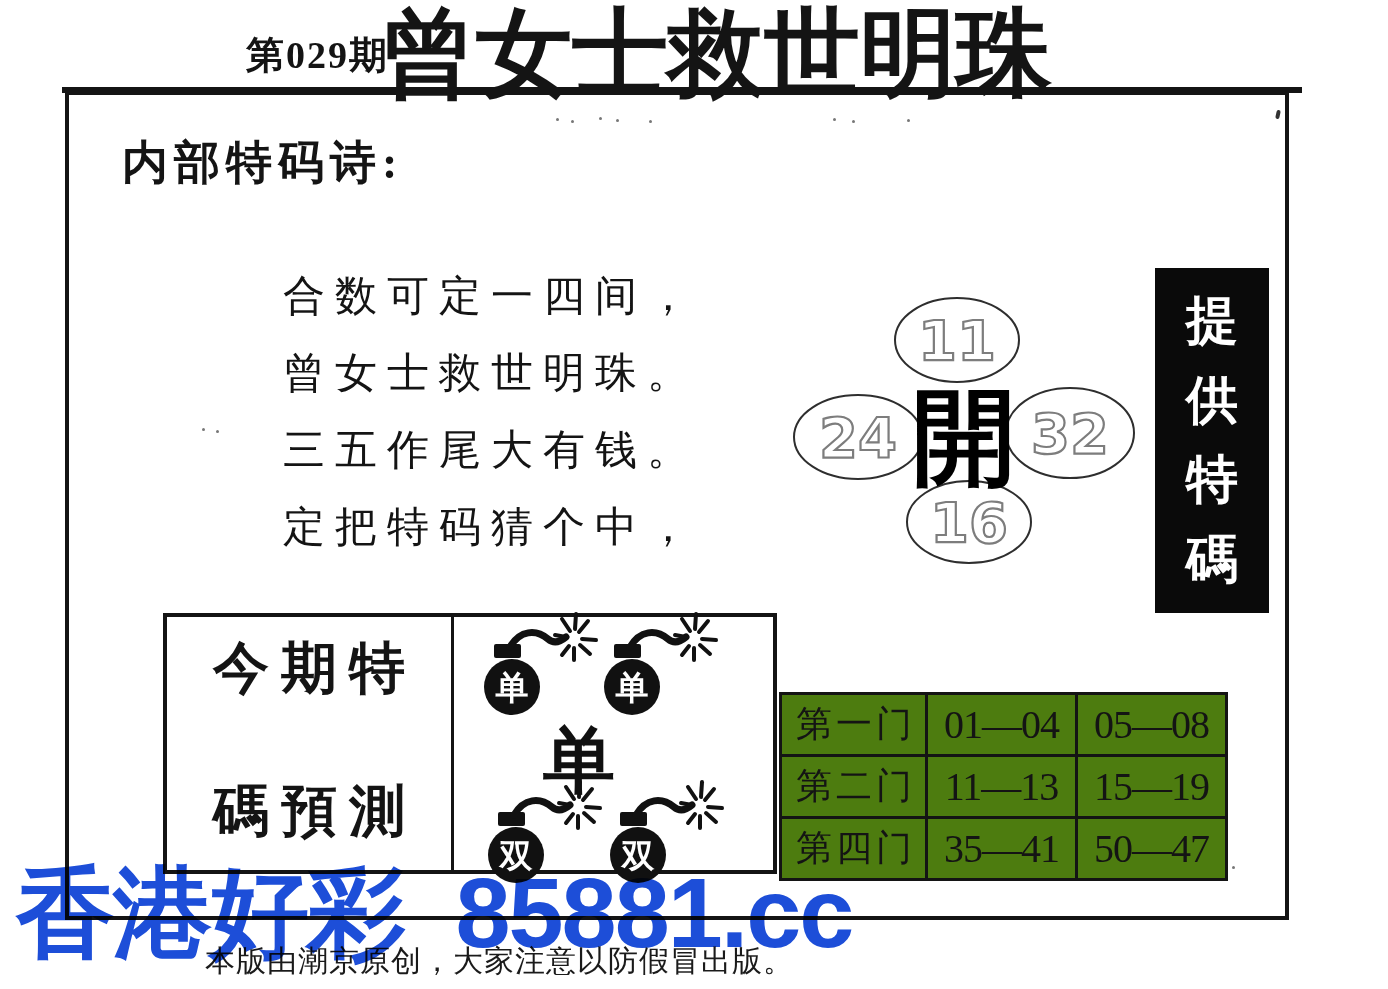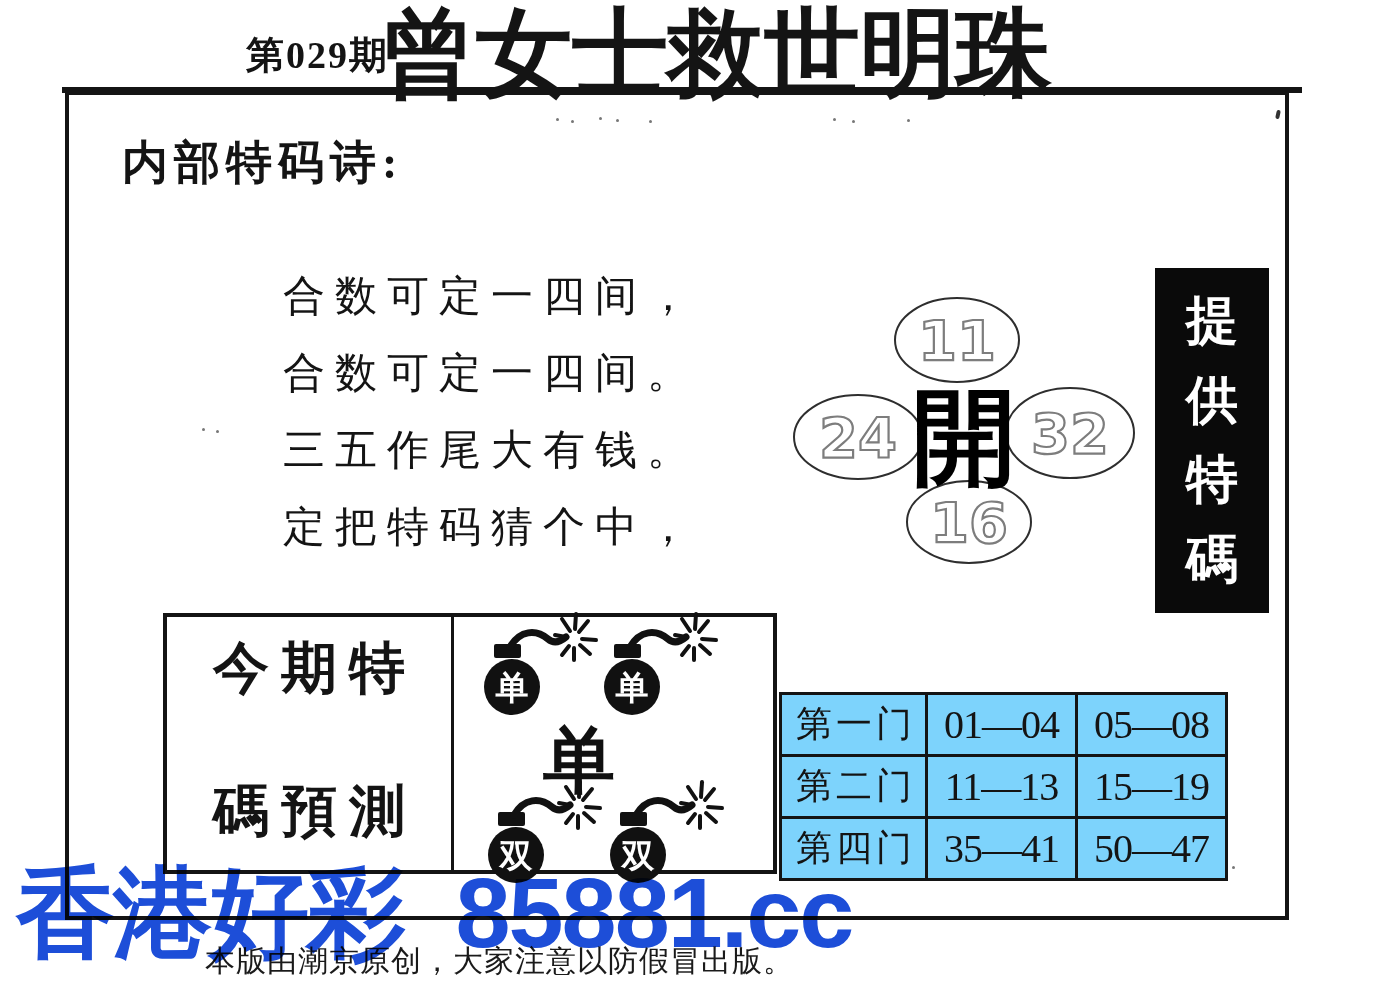--- a/index.html
+++ b/index.html
@@ -38,21 +38,21 @@
   .pred-box { left:163px; top:613px; width:614px; height:261px; border:4px solid #141414; display:flex; }
   .pred-left { width:287px; height:100%; border-right:3px solid #141414;
                display:flex; flex-direction:column; justify-content:space-between; align-items:center; padding:14px 0 20px 0; }
   .pred-label { font-size:56px; font-weight:600; letter-spacing:12px; white-space:nowrap; text-indent:12px; }
   .bombs-svg { left:455px; top:613px; overflow:visible; }
   .bomb-label { font-size:33px; fill:#fff; font-weight:600; }
   .center-odd { font-size:72px; font-weight:600; fill:#101010; }
 
   
   .gates { left:779px; top:692px; border-collapse:collapse; }
-  .gates td { border:3px solid #141414; height:62px; background:#7dd3fc; }
+  .gates td { border:3px solid #141414; height:62px; background:#4d7c0f; }
   .gate-name { width:146px; font-size:36px; padding-left:14px; letter-spacing:4px; white-space:nowrap; }
   .gate-range { width:150px; font-size:40px; text-align:center; white-space:nowrap; letter-spacing:-1px; }
 
   
   .watermark { left:16px; top:848px; font-family:"Liberation Sans","DejaVu Sans",sans-serif;
                font-size:99px; font-weight:800; color:#1d4ed8; letter-spacing:-2px; word-spacing:26px;
                white-space:nowrap; z-index:50; mix-blend-mode:multiply; }
   .footer-note { left:205px; top:941px; font-size:30px; letter-spacing:1px; color:#1a1a1a;text-align:right; }
 
   
@@ -79,21 +79,21 @@
   <span class="dot" style="left:852px;top:120px"></span>
   <span class="dot" style="left:907px;top:119px"></span>
   <span class="comma" style="left:1276px;top:110px"></span>
   <span class="dot" style="left:202px;top:428px"></span>
   <span class="dot" style="left:216px;top:430px"></span>
   <span class="dot" style="left:1232px;top:866px"></span>
 
   <div class="abs poem-heading">内部特码诗:</div>
   <div class="abs poem">
     <div class="poem-line">合数可定一四间，</div>
-    <div class="poem-line">合数可定一四间。</div>
+    <div class="poem-line">曾女士救世明珠。</div>
     <div class="poem-line">三五作尾大有钱。</div>
     <div class="poem-line">定把特码猜个中，</div>
   </div>
 
   <svg class="abs open-svg" width="380" height="285" viewBox="0 0 380 285" xmlns="http://www.w3.org/2000/svg">
     <ellipse cx="177" cy="50" rx="62" ry="42" fill="none" stroke="#2e2e2e" stroke-width="2"></ellipse>
     <ellipse cx="78" cy="147" rx="64" ry="42" fill="none" stroke="#2e2e2e" stroke-width="2"></ellipse>
     <ellipse cx="290" cy="143" rx="64" ry="45" fill="none" stroke="#2e2e2e" stroke-width="2"></ellipse>
     <ellipse cx="189" cy="232" rx="62" ry="41" fill="none" stroke="#2e2e2e" stroke-width="2"></ellipse>
     <text class="bubble-num" x="177" y="70" text-anchor="middle">11</text>

